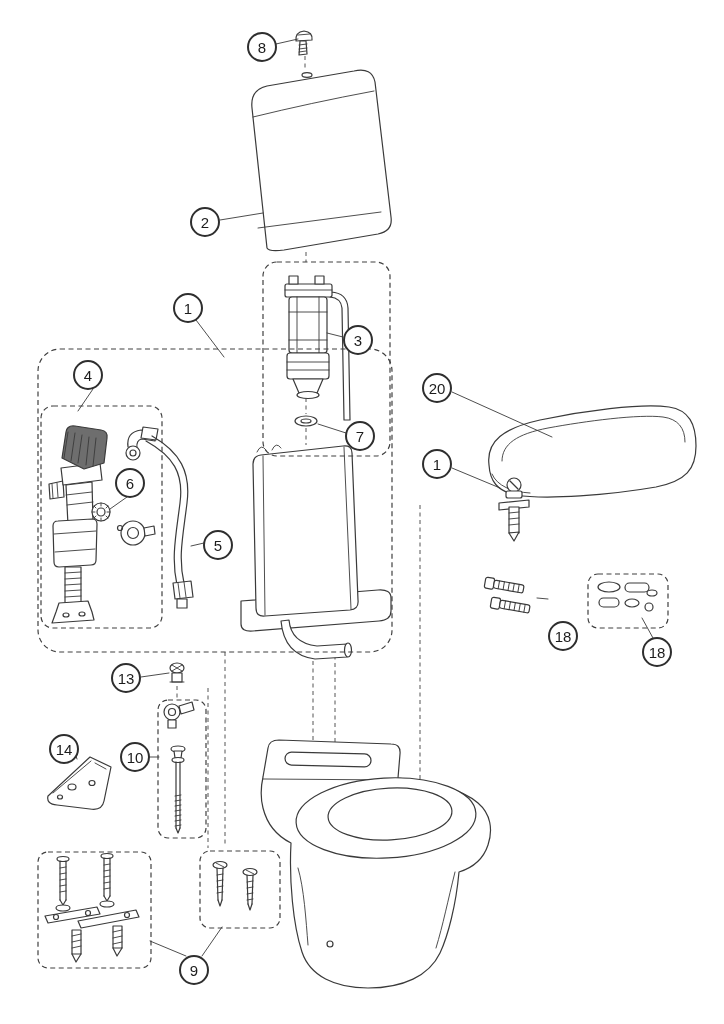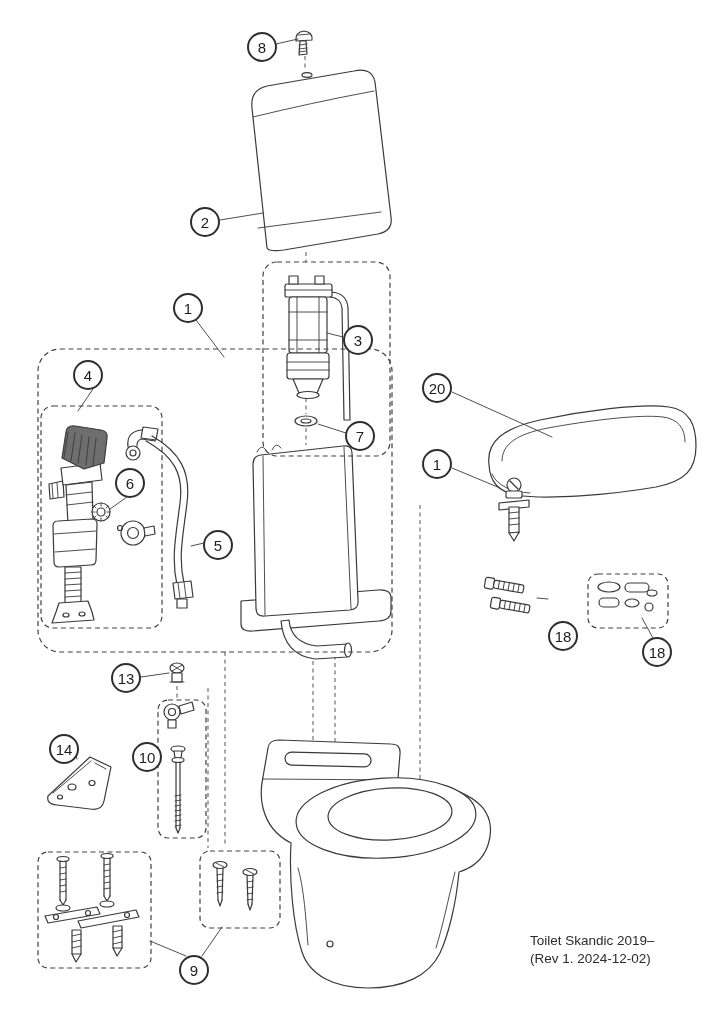--- a/index.html
+++ b/index.html
@@ -287,26 +287,22 @@
 
   <div class="callout" style="left:173px; top:293px;">1</div>
   <div class="callout" style="left:190px; top:207px;">2</div>
   <div class="callout" style="left:343px; top:325px;">3</div>
   <div class="callout" style="left:73px;  top:360px;">4</div>
   <div class="callout" style="left:203px; top:530px;">5</div>
   <div class="callout" style="left:115px; top:468px;">6</div>
   <div class="callout" style="left:345px; top:421px;">7</div>
   <div class="callout" style="left:247px; top:32px;">8</div>
   <div class="callout" style="left:179px; top:955px;">9</div>
-  <div class="callout" style="left:132px; top:742px;">10</div>
+  <div class="callout" style="left:120px; top:742px;">10</div>
   <div class="callout" style="left:422px; top:449px;">1</div>
   <div class="callout" style="left:111px; top:663px;">13</div>
   <div class="callout" style="left:49px;  top:707px;margin-top:27px;">14</div>
   <div class="callout" style="left:422px; top:373px;">20</div>
   <div class="callout" style="left:548px; top:621px;">18</div>
   <div class="callout" style="left:642px; top:637px;">18</div>
 
-  <div class="footer">
-    <div>Toilet Skandic 2019–</div>
-    <div>(Rev 1. 2024-12-02)</div>
-  </div>
 
 </div>
 
 </body></html>

